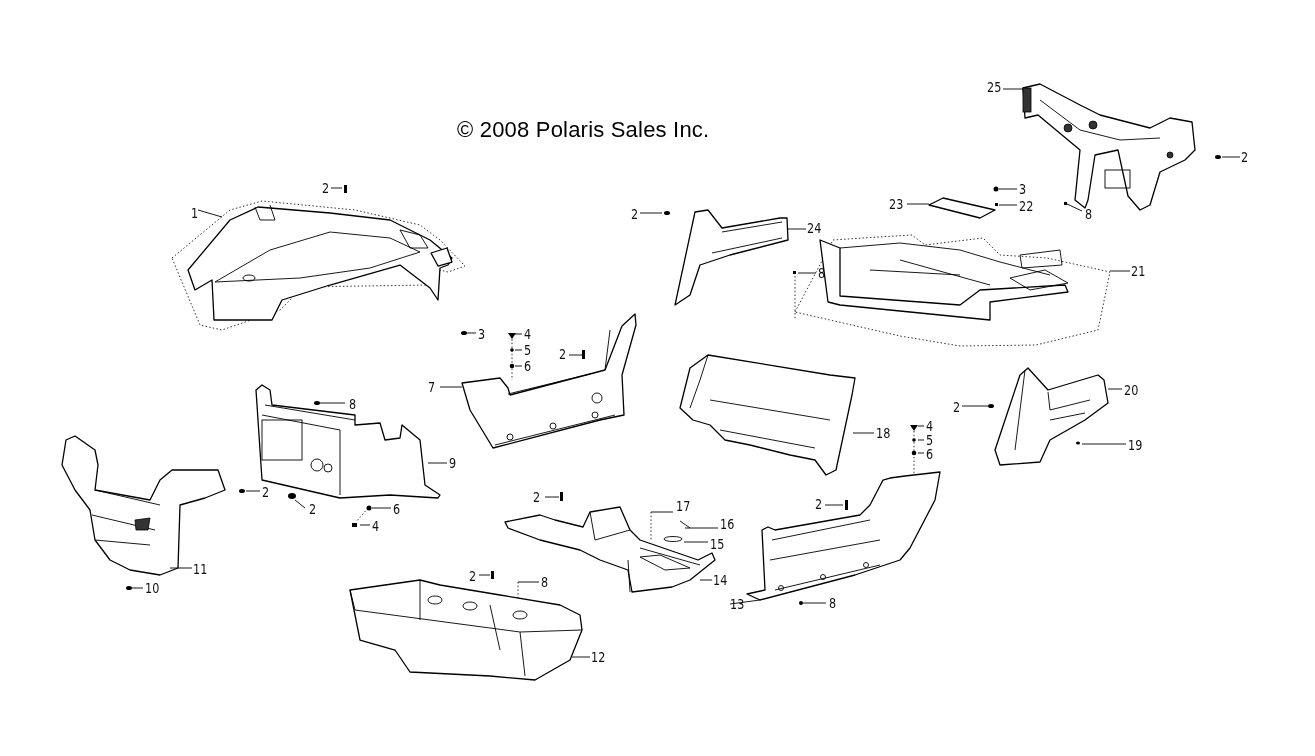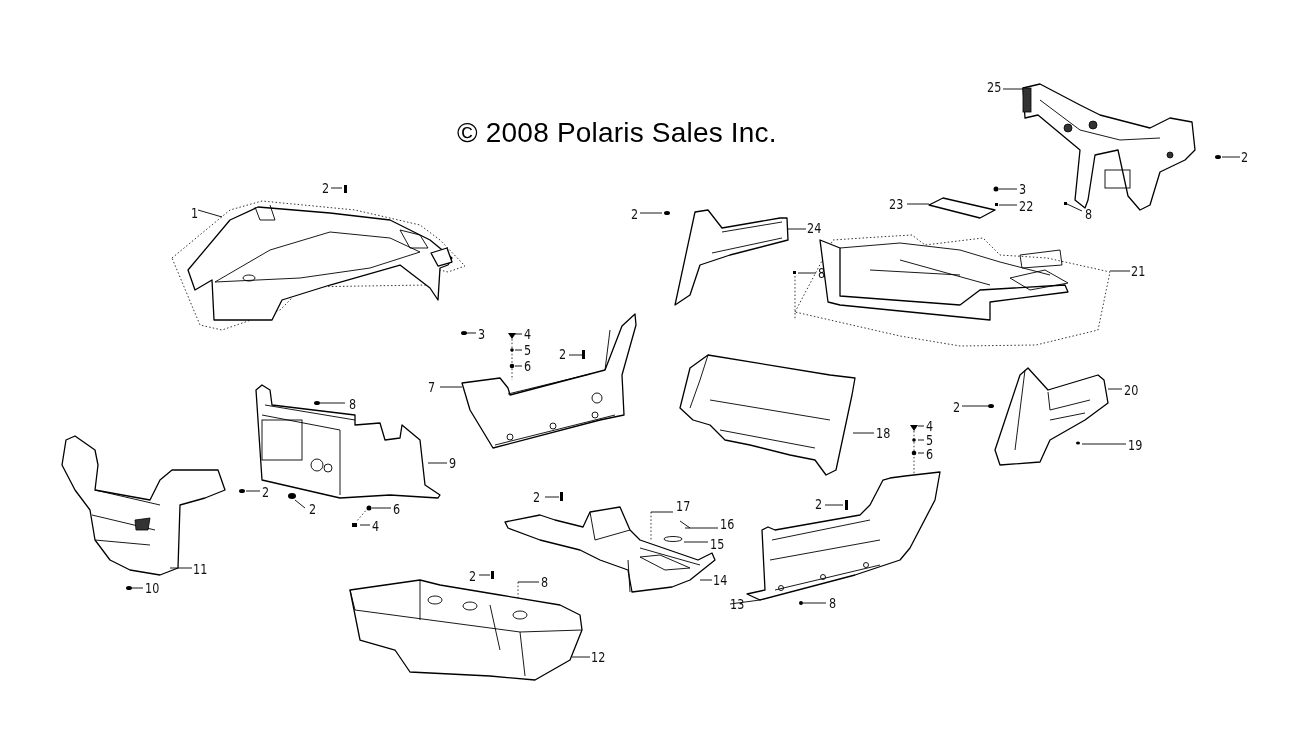--- a/index.html
+++ b/index.html
@@ -1,19 +1,19 @@
 <!DOCTYPE html>
 <html><head>
 <meta charset="utf-8">
 <style>
   html, body { margin:0; padding:0; background:#ffffff; }
   body { width:1315px; height:756px; position:relative; overflow:hidden;
          font-family:"Liberation Sans", sans-serif; color:#000; }
   #diagram { position:absolute; left:0; top:0; width:1315px; height:756px; }
-  .copyright { position:absolute; left:457px; top:117px; font-size:28px;
+  .copyright { position:absolute; left:457px; top:117px; font-size:22px;
                font-family:"Liberation Sans", sans-serif; letter-spacing:0.2px; white-space:nowrap; }
   .callout { position:absolute; font-family:"DejaVu Sans", sans-serif; font-size:14px;
              line-height:14px; color:#111; white-space:nowrap; transform:scaleX(0.8); transform-origin:left top; }
   svg .part { fill:#fff; stroke:#000; stroke-width:1.3; stroke-linejoin:round; }
   svg .detail { fill:none; stroke:#000; stroke-width:0.9; }
   svg .dark { fill:#333; stroke:#000; stroke-width:0.8; }
   svg .lead { fill:none; stroke:#000; stroke-width:0.9; }
   svg .dots { fill:none; stroke:#000; stroke-width:0.8; stroke-dasharray:1.5 2.2; }
   svg .fast { fill:#000; }
 </style>

